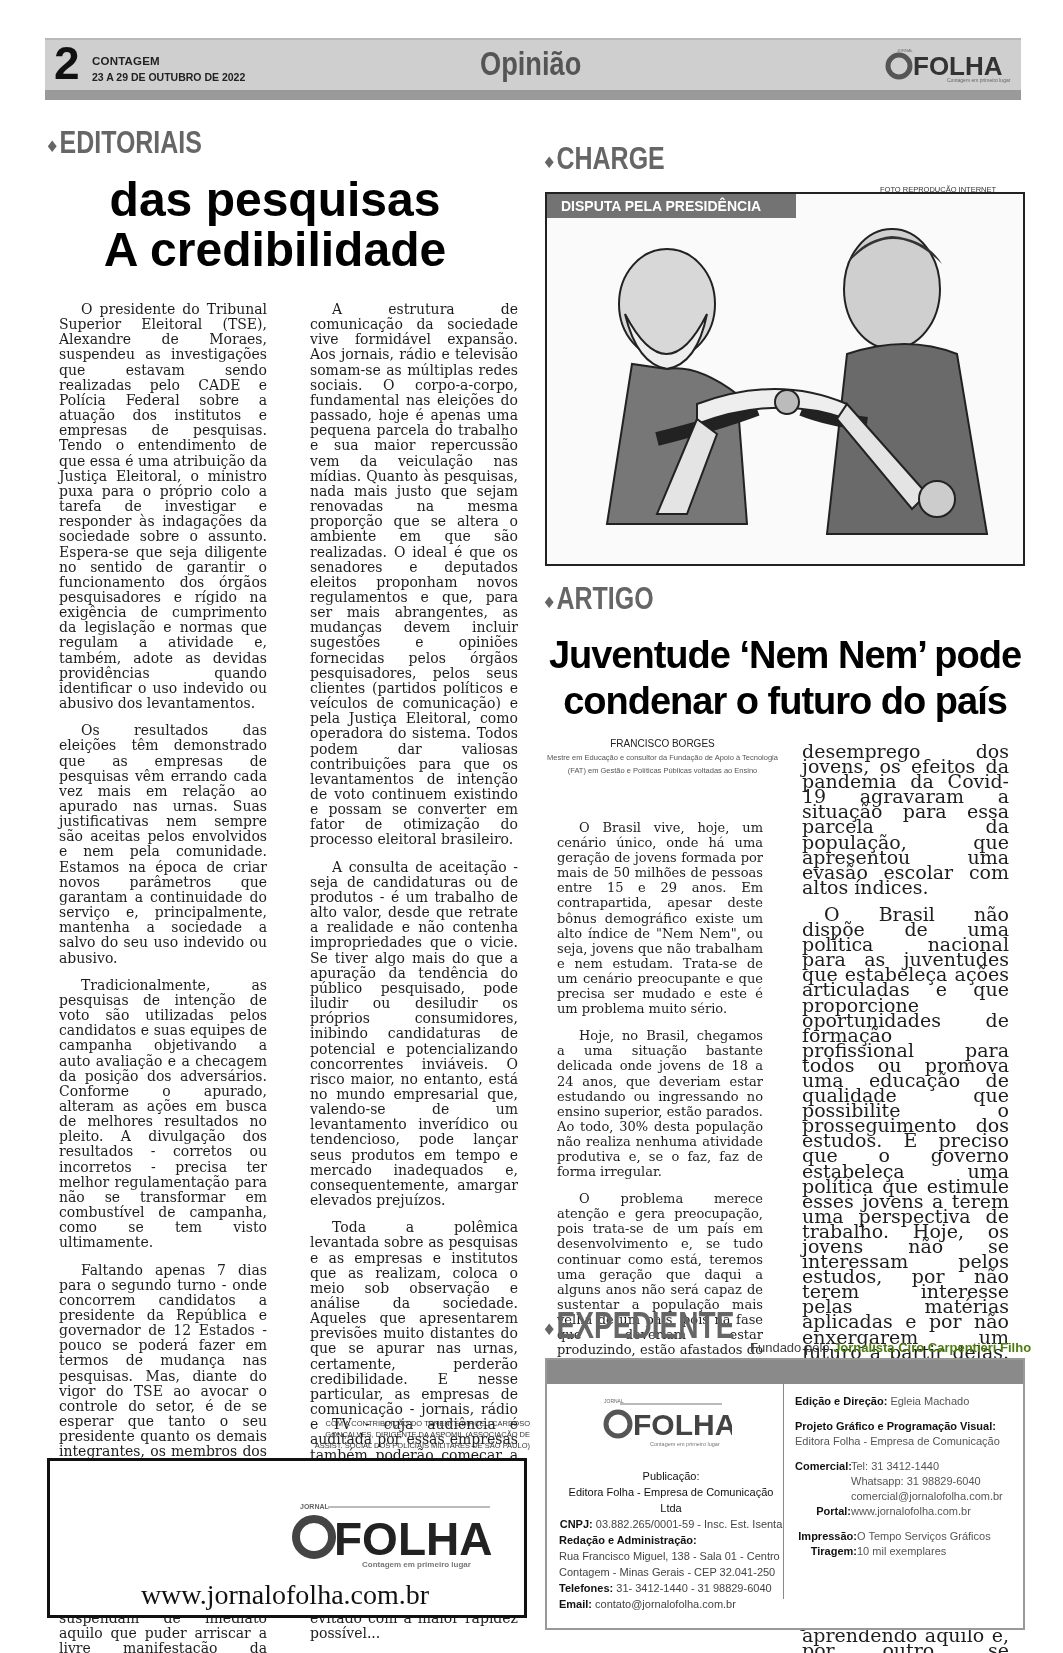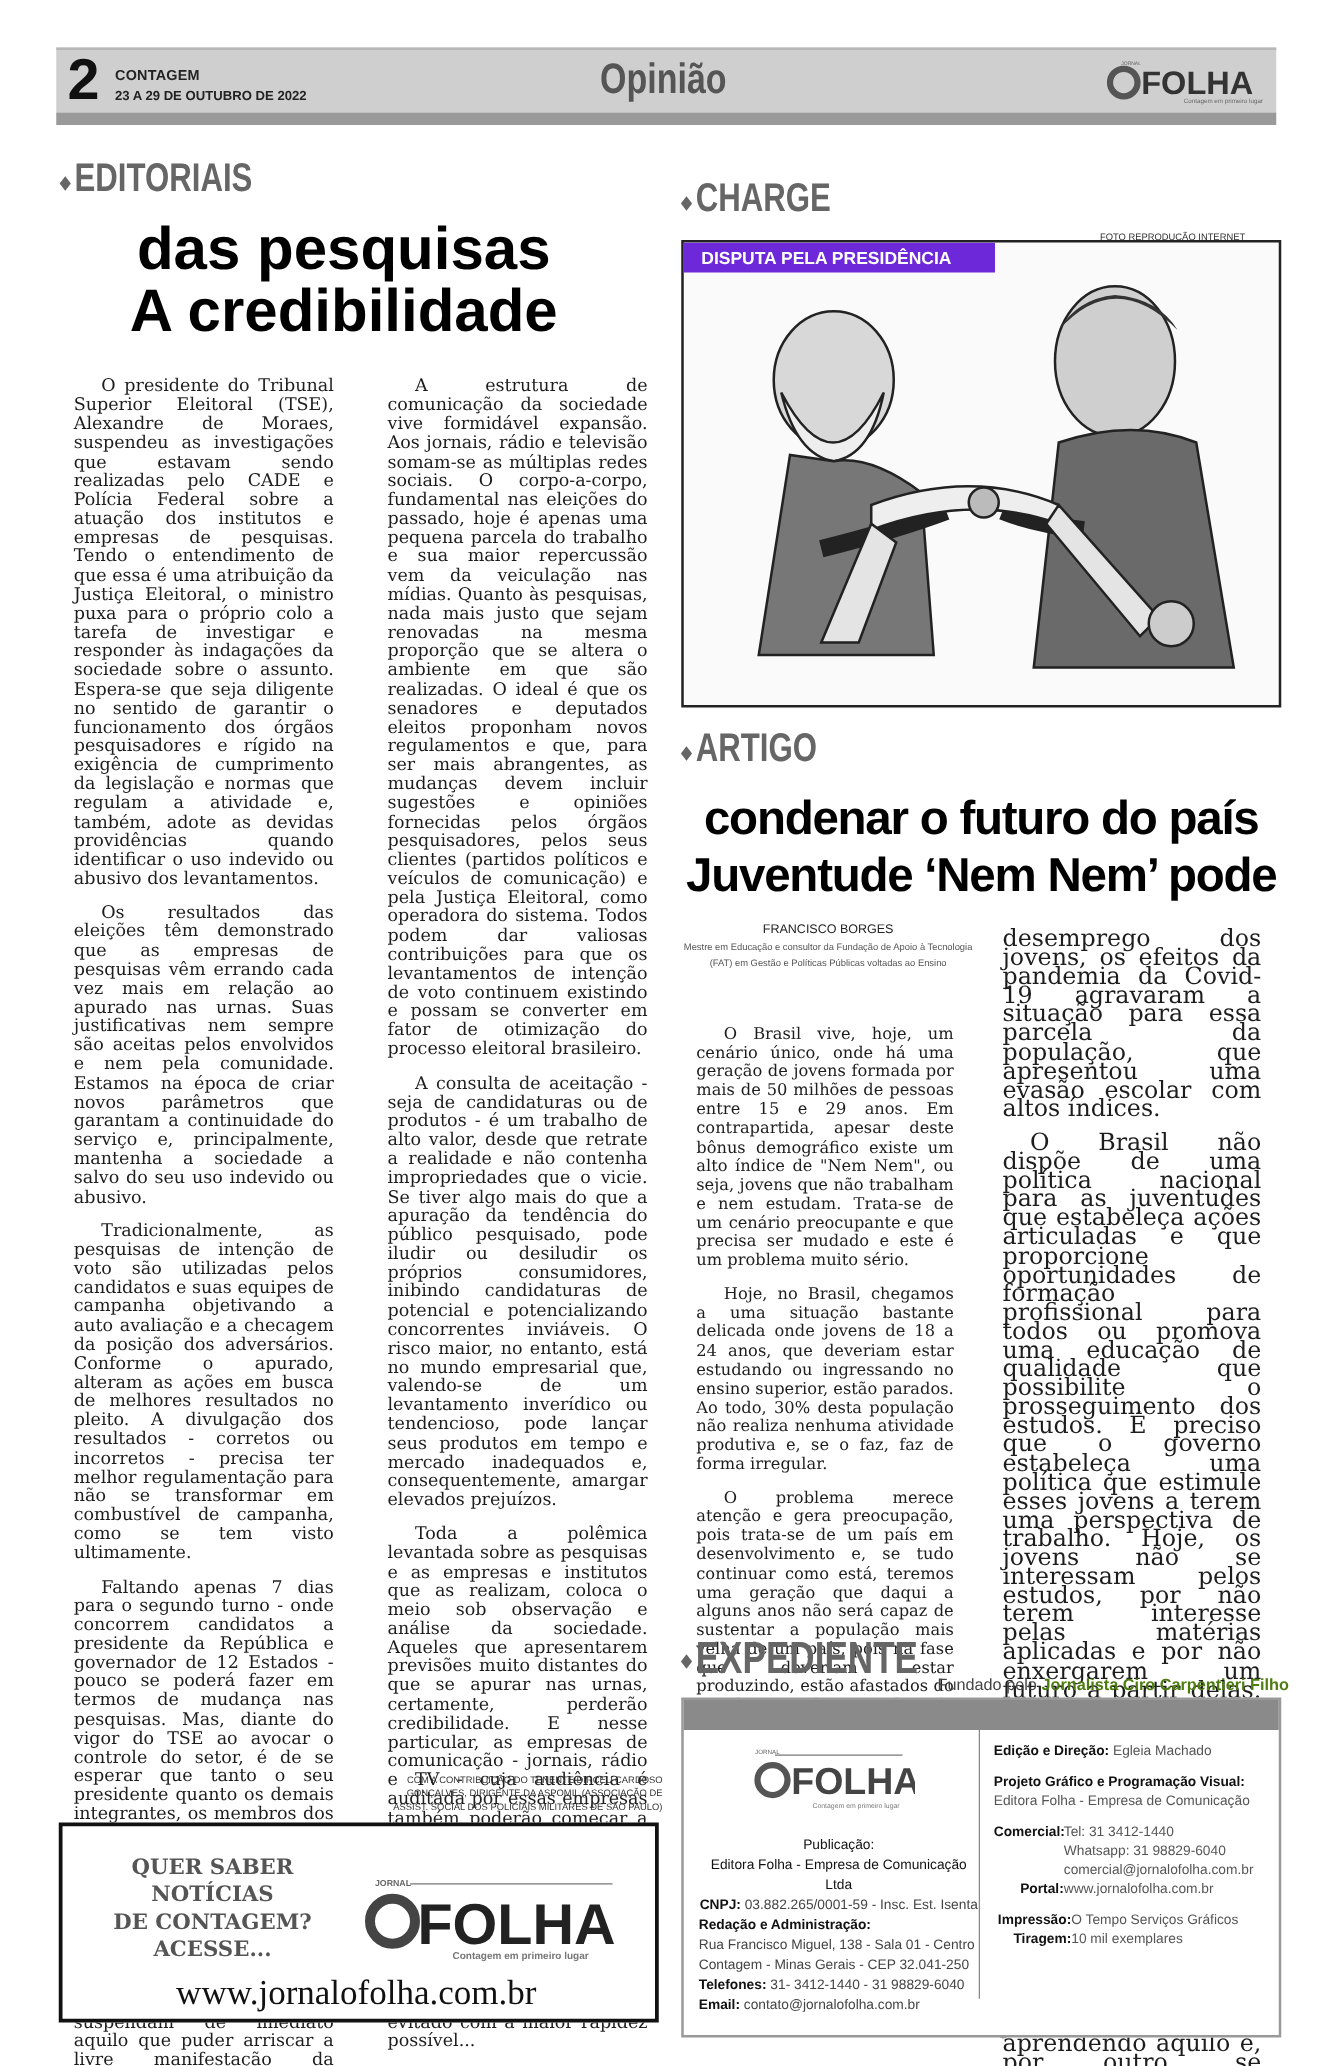--- a/index.html
+++ b/index.html
@@ -20,21 +20,21 @@
 
   .edit-title { position: absolute; left: 60px; top: 175px; width: 430px; text-align: center; font-family: "Liberation Sans", sans-serif; font-weight: 700; font-size: 48px; line-height: 50px; color: #000; }
 
   .col { position: absolute; font-size: 14px; line-height: 15.15px; text-align: justify; color: #1d1d1d; hyphens: manual; }
   .col p { margin: 12px; text-indent: 22px; }
   .credit { position: absolute; left: 300px; top: 1418px; width: 230px; text-align: right; font-family: "Liberation Sans", sans-serif; font-size: 7.5px; line-height: 11px; color: #333; }
 
   
   .foto-credit { position: absolute; left: 880px; top: 185px; font-family: "Liberation Sans", sans-serif; font-size: 7.5px; color: #333; }
   .cartoon { position: absolute; left: 545px; top: 192px; width: 476px; height: 370px; border: 2px solid #222; background: #fafafa; overflow: hidden; }
-  .cartoon-label { position: absolute; left: 0; top: 0; width: 235px; height: 24px; background: #6d28d9; color: #fff; font-family: "Liberation Sans", sans-serif; font-weight: 700; font-size: 14px; line-height: 24px; padding-left: 14px; }
+  .cartoon-label { position: absolute; left: 0; top: 0; width: 235px; height: 24px; background: #737373; color: #fff; font-family: "Liberation Sans", sans-serif; font-weight: 700; font-size: 14px; line-height: 24px; padding-left: 14px; }
 
   .art-title { position: absolute; left: 545px; top: 632px; width: 480px; text-align: center; font-family: "Liberation Sans", sans-serif; font-weight: 700; font-size: 38px; line-height: 46px; color: #000; letter-spacing: -1px; }
   .byline { position: absolute; left: 545px; top: 738px; width: 235px; text-align: center; font-family: "Liberation Sans", sans-serif; }
   .byline .name { font-weight: 400; font-size: 10px; color: #222; }
   .byline .bio { font-size: 7.5px; line-height: 13px; color: #555; margin-top: 2px; }
 
   
   .exp-founded { position: absolute; left: 750px; top: 1340px; font-family: "Liberation Sans", sans-serif; font-size: 13px; color: #444; }
   .exp-founded b { color: #4d7c0f; font-weight: 700; }
   .exp-box { position: absolute; left: 545px; top: 1358px; width: 476px; height: 268px; border: 2px solid #999; background: #fff; }
@@ -111,22 +111,22 @@
     <path d="M150 210 Q230 180 300 210 L300 225 Q230 200 150 230Z" fill="#eee" stroke="#222" stroke-width="2"></path>
     <path d="M150 225 L110 320 L140 320 L170 240Z" fill="#e4e4e4" stroke="#222" stroke-width="2"></path>
     <path d="M300 210 L380 300 L365 315 L290 225Z" fill="#e4e4e4" stroke="#222" stroke-width="2"></path>
     <circle cx="390" cy="305" r="18" fill="#ccc" stroke="#222" stroke-width="2"></circle>
     <circle cx="240" cy="208" r="12" fill="#bbb" stroke="#222" stroke-width="2"></circle>
   </svg>
 </div>
 
 <div class="sec-label" style="left:545px;top:580px;font-size:32px;"><span class="dot">◆</span><span>ARTIGO</span></div>
 <div class="art-title">
+  <div>Juventude ‘Nem Nem’ pode</div>
   <div>condenar o futuro do país</div>
-  <div>Juventude ‘Nem Nem’ pode</div>
 </div>
 <div class="byline">
   <div class="name">FRANCISCO BORGES</div>
   <div class="bio">Mestre em Educação e consultor da Fundação de Apoio à Tecnologia (FAT) em Gestão e Políticas Públicas voltadas ao Ensino</div>
 </div>
 <div class="col" style="left:545px;top:808px;width:230px;font-size:13px;line-height:15.1px;">
   <p>O Brasil vive, hoje, um cenário único, onde há uma geração de jovens formada por mais de 50 milhões de pessoas entre 15 e 29 anos. Em contrapartida, apesar deste bônus demográfico existe um alto índice de "Nem Nem", ou seja, jovens que não trabalham e nem estudam. Trata-se de um cenário preocupante e que precisa ser mudado e este é um problema muito sério.</p>
   <p>Hoje, no Brasil, chegamos a uma situação bastante delicada onde jovens de 18 a 24 anos, que deveriam estar estudando ou ingressando no ensino superior, estão parados. Ao todo, 30% desta população não realiza nenhuma atividade produtiva e, se o faz, faz de forma irregular.</p>
   <p>O problema merece atenção e gera preocupação, pois trata-se de um país em desenvolvimento e, se tudo continuar como está, teremos uma geração que daqui a alguns anos não será capaz de sustentar a população mais velha de um país, pois na fase que deveriam estar produzindo, estão afastados do estudo e do mundo do trabalho.</p>
   <p>Assim, é urgente que toda a sociedade brasileira encare essa parcela da população e exija políticas públicas específicas para as juventudes. Além das dificuldades já conhecidas, como o alto índice de</p>
@@ -185,26 +185,20 @@
         <span>O Tempo Serviços Gráficos</span>
       </div>
     <div class="kv">
         <span class="k" style="width:62px">Tiragem:</span>
         <span>10 mil exemplares</span>
       </div>
   </div>
 </div>
 
 <div class="ad">
-  <div class="ad-q">
-    <div>QUER SABER</div>
-    <div>NOTÍCIAS</div>
-    <div>DE CONTAGEM?</div>
-    <div>ACESSE...</div>
-  </div>
   <div class="ad-logo">
     <svg width="210" height="72" viewBox="0 0 210 72">
       <text x="10" y="10" font-family="Liberation Sans, sans-serif" font-weight="700" font-size="7" fill="#666">JORNAL</text>
       <line x1="38" y1="8" x2="200" y2="8" stroke="#777" stroke-width="1"></line>
       <circle cx="24" cy="38" r="18" fill="none" stroke="#444" stroke-width="8"></circle>
       <text x="44" y="56" font-family="Liberation Sans, sans-serif" font-weight="700" font-size="46" fill="#222">FOLHA</text>
       <text x="72" y="68" font-family="Liberation Sans, sans-serif" font-weight="700" font-size="8" fill="#777">Contagem em primeiro lugar</text>
     </svg>
   </div>
   <div class="ad-url">www.jornalofolha.com.br</div>

